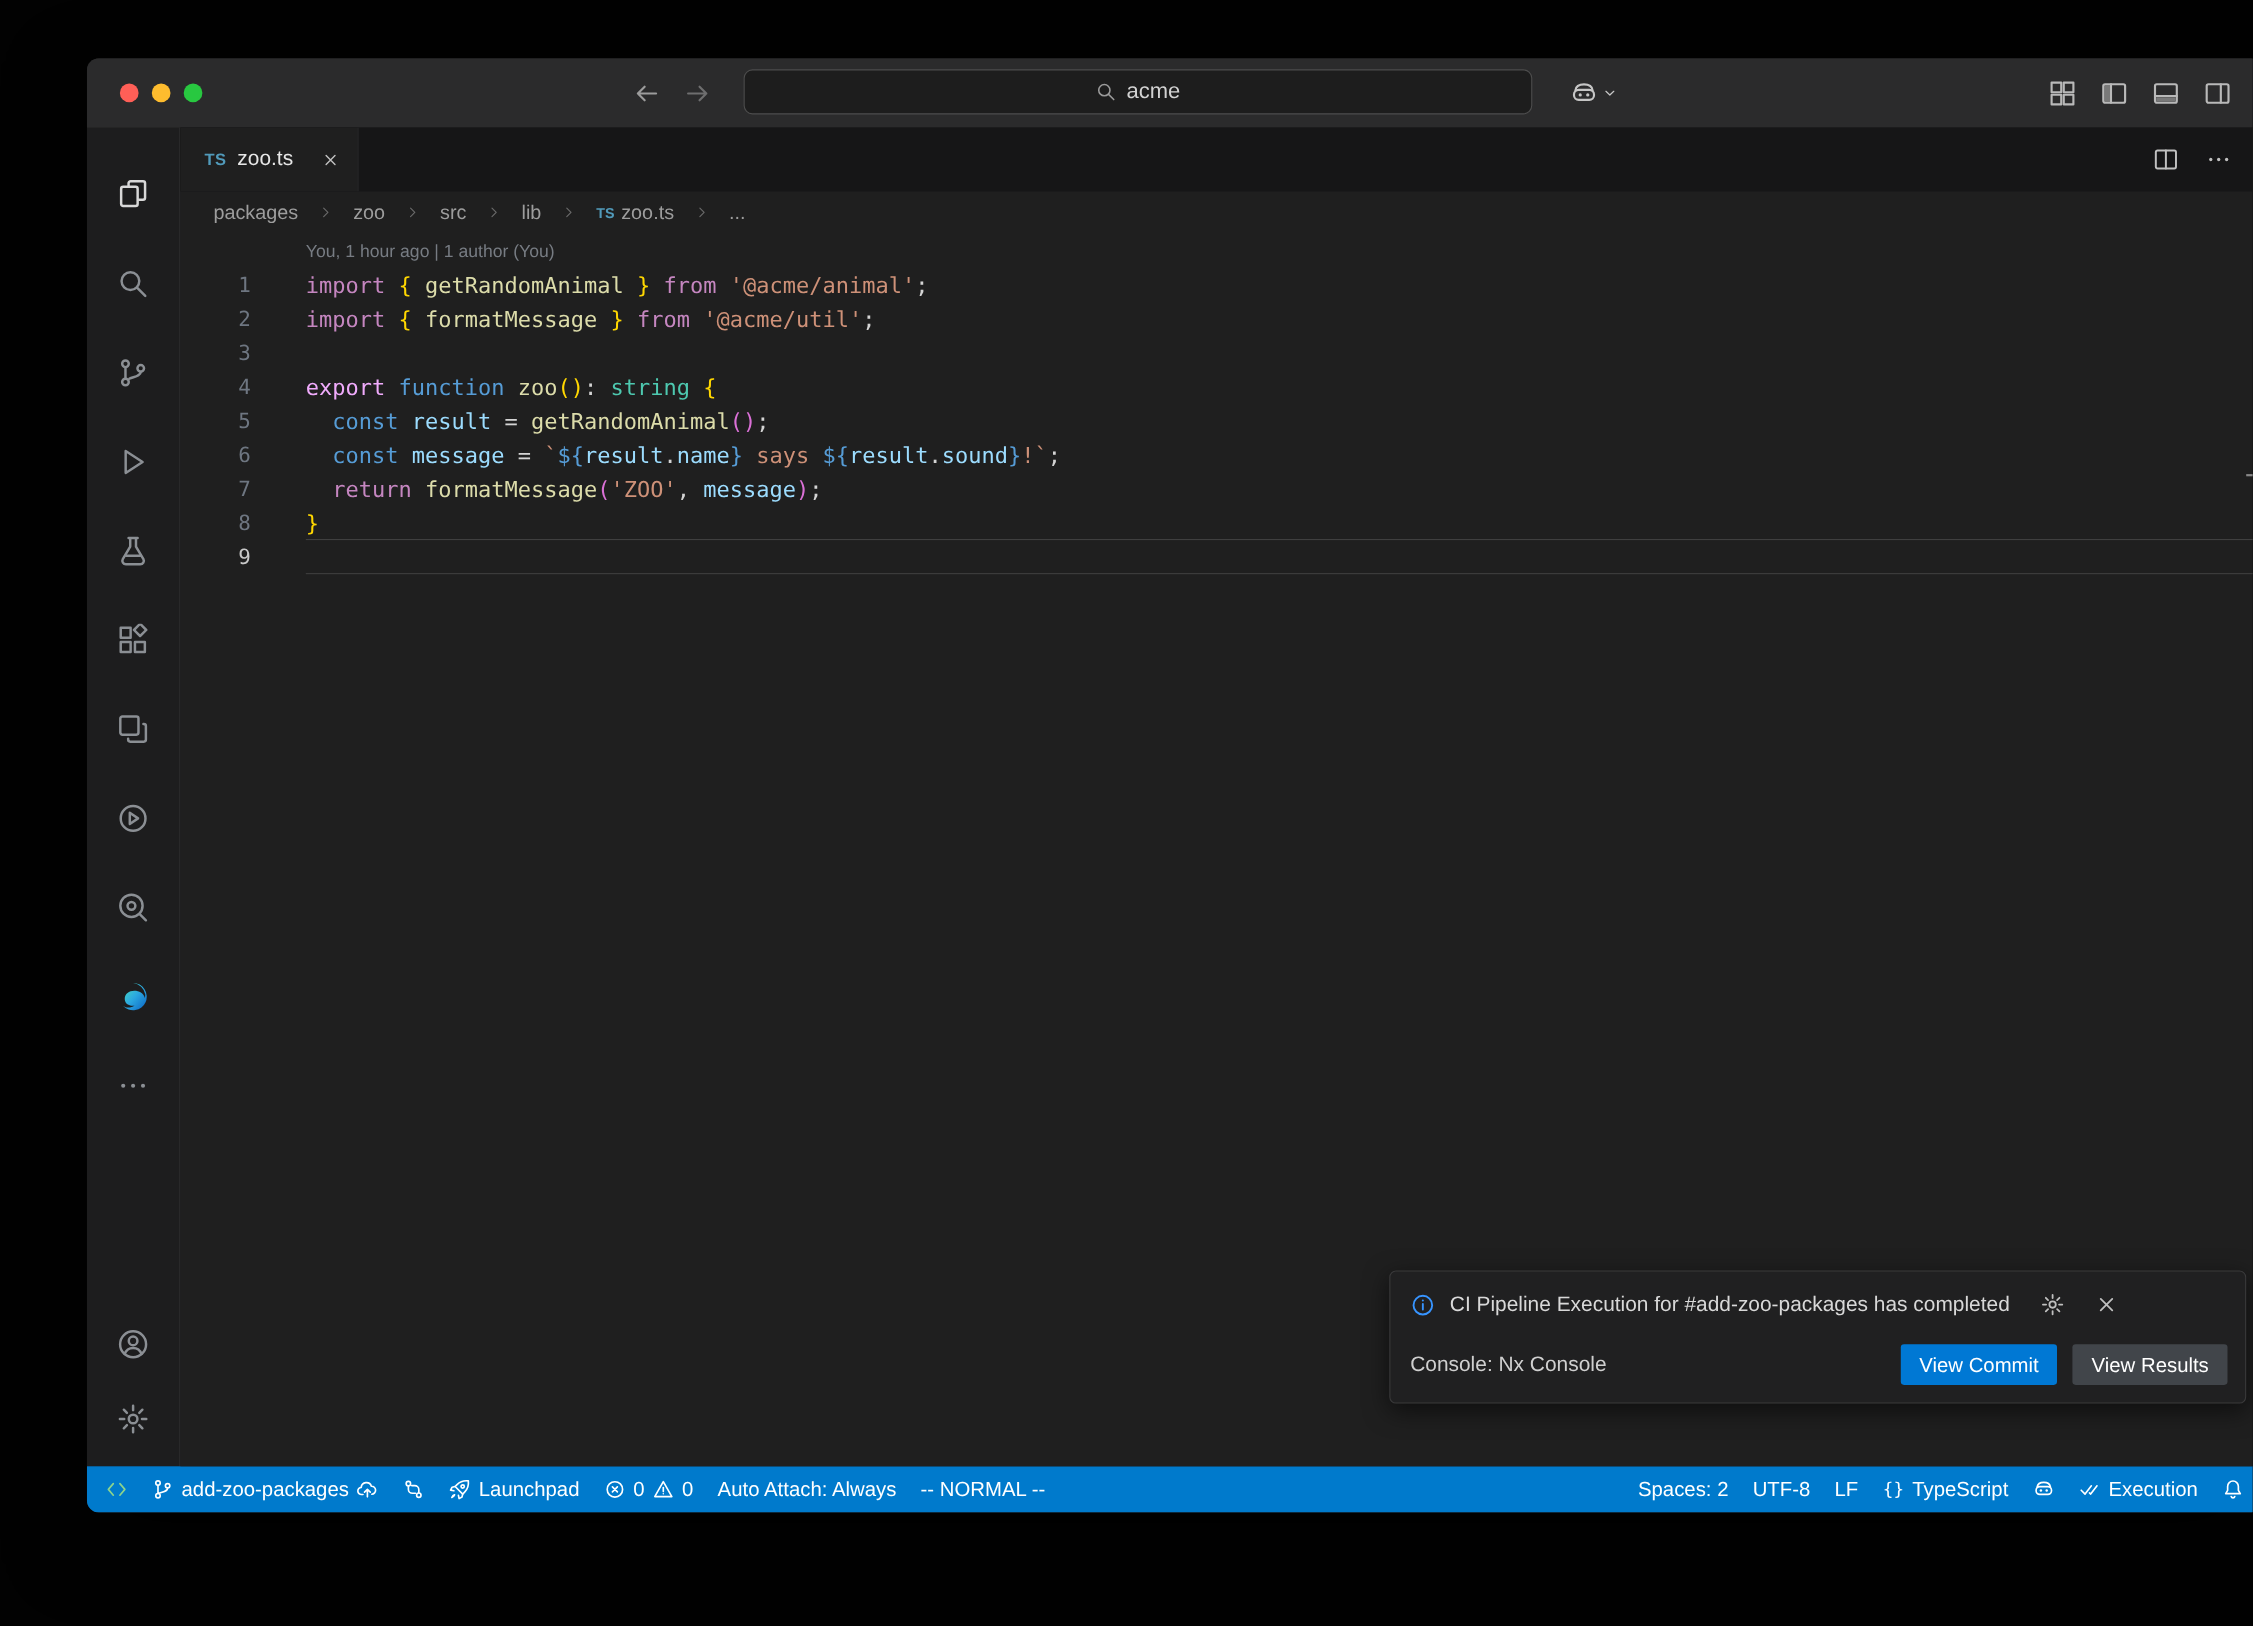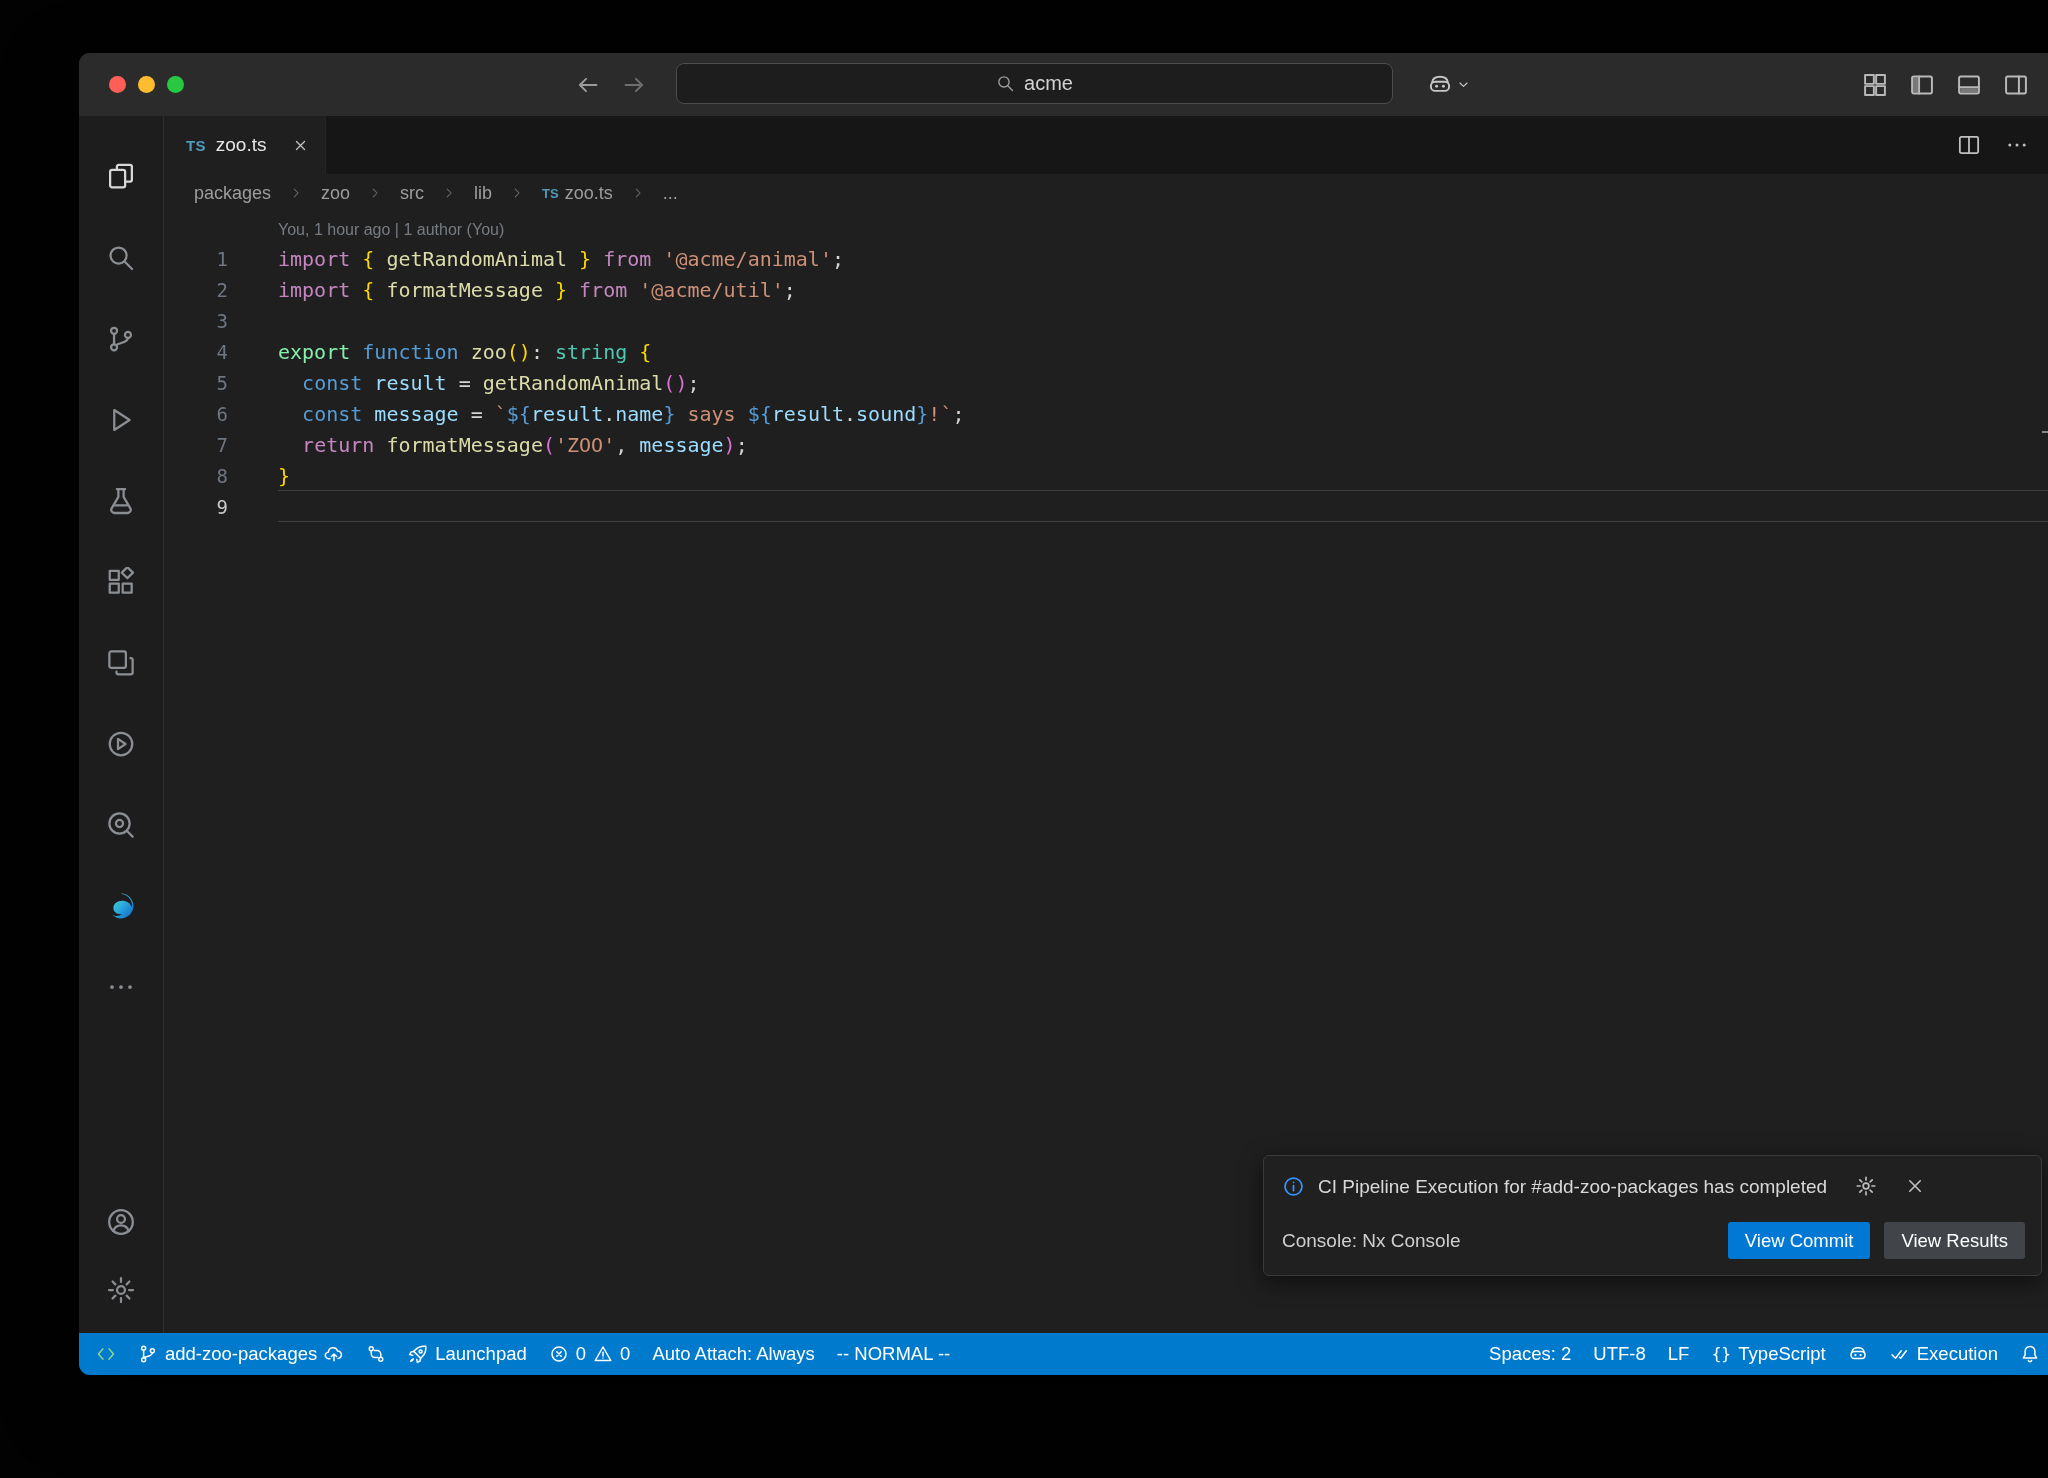--- a/index.html
+++ b/index.html
@@ -373,21 +373,21 @@
               <div class="row">
                 <span class="gutter">2</span>
                 <span class="codeln"><span style="color:#C586C0">import </span><span style="color:#FFD700">{</span><span style="color:#DCDCAA"> formatMessage </span><span style="color:#FFD700">}</span><span style="color:#D4D4D4"> </span><span style="color:#C586C0">from</span><span style="color:#D4D4D4"> </span><span style="color:#CE9178">'@acme/util'</span><span style="color:#D4D4D4">;</span></span>
               </div>
               <div class="row">
                 <span class="gutter">3</span>
                 <span class="codeln"></span>
               </div>
               <div class="row">
                 <span class="gutter">4</span>
-                <span class="codeln"><span style="color:#86efac">export </span><span style="color:#569CD6">function </span><span style="color:#DCDCAA">zoo</span><span style="color:#FFD700">()</span><span style="color:#D4D4D4">:</span><span style="color:#D4D4D4"> </span><span style="color:#4EC9B0">string</span><span style="color:#D4D4D4"> </span><span style="color:#FFD700">{</span></span>
+                <span class="codeln"><span style="color:#f0abfc">export </span><span style="color:#569CD6">function </span><span style="color:#DCDCAA">zoo</span><span style="color:#FFD700">()</span><span style="color:#D4D4D4">:</span><span style="color:#D4D4D4"> </span><span style="color:#4EC9B0">string</span><span style="color:#D4D4D4"> </span><span style="color:#FFD700">{</span></span>
               </div>
               <div class="row">
                 <span class="gutter">5</span>
                 <span class="codeln"><span style="color:#D4D4D4">  </span><span style="color:#569CD6">const </span><span style="color:#9CDCFE">result</span><span style="color:#D4D4D4"> </span><span style="color:#D4D4D4">=</span><span style="color:#D4D4D4"> </span><span style="color:#DCDCAA">getRandomAnimal</span><span style="color:#DA70D6">()</span><span style="color:#D4D4D4">;</span></span>
               </div>
               <div class="row">
                 <span class="gutter">6</span>
                 <span class="codeln"><span style="color:#D4D4D4">  </span><span style="color:#569CD6">const </span><span style="color:#9CDCFE">message</span><span style="color:#D4D4D4"> </span><span style="color:#D4D4D4">=</span><span style="color:#D4D4D4"> </span><span style="color:#CE9178">`</span><span style="color:#569CD6">${</span><span style="color:#9CDCFE">result</span><span style="color:#D4D4D4">.</span><span style="color:#9CDCFE">name</span><span style="color:#569CD6">}</span><span style="color:#CE9178"> says </span><span style="color:#569CD6">${</span><span style="color:#9CDCFE">result</span><span style="color:#D4D4D4">.</span><span style="color:#9CDCFE">sound</span><span style="color:#569CD6">}</span><span style="color:#CE9178">!</span><span style="color:#CE9178">`</span><span style="color:#D4D4D4">;</span></span>
               </div>
               <div class="row">

